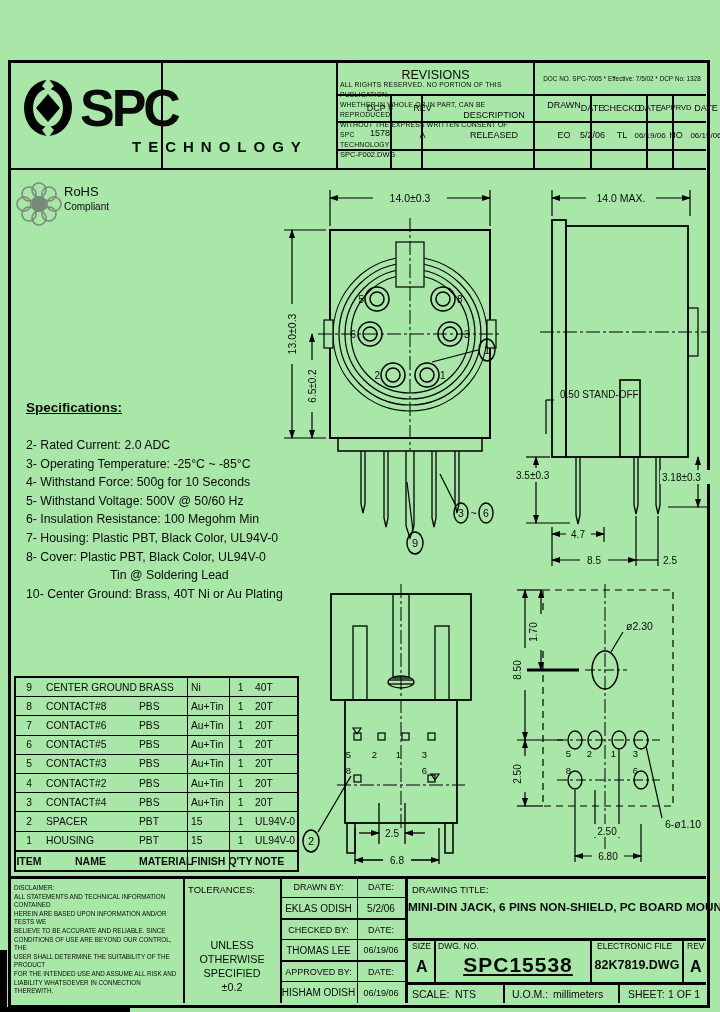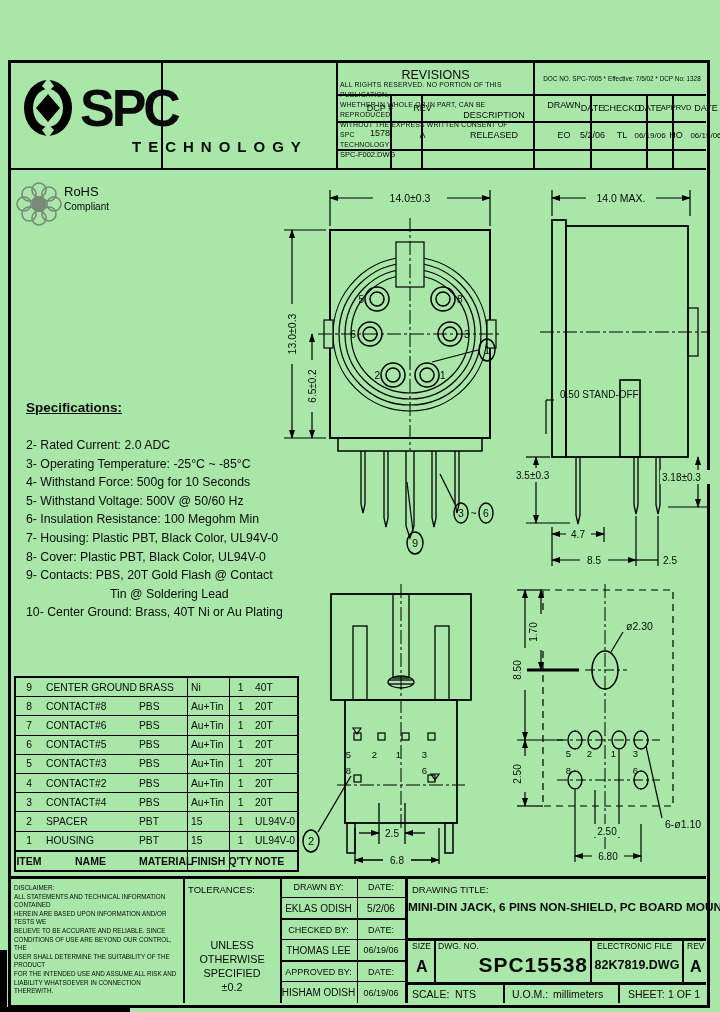--- a/index.html
+++ b/index.html
@@ -131,21 +131,20 @@
 
 <div class="abs spec-title">Specifications:</div>
 <div class="abs spec-box">
   <div class="spec-line">2- Rated Current: 2.0 ADC</div>
   <div class="spec-line">3- Operating Temperature: -25°C ~ -85°C</div>
   <div class="spec-line">4- Withstand Force: 500g for 10 Seconds</div>
   <div class="spec-line">5- Withstand Voltage: 500V @ 50/60 Hz</div>
   <div class="spec-line">6- Insulation Resistance: 100 Megohm Min</div>
   <div class="spec-line">7- Housing: Plastic PBT, Black Color, UL94V-0</div>
   <div class="spec-line">8- Cover: Plastic PBT, Black Color, UL94V-0</div>
-  <div class="spec-line">9- Contacts: PBS, 20T Gold Flash @ Contact</div>
   <div class="spec-line indent">Tin @ Soldering Lead</div>
   <div class="spec-line">10- Center Ground: Brass, 40T Ni or Au Plating</div>
 </div>
 
 <svg class="abs" style="left:280px;top:182px;" width="235" height="385">
   <defs>
     <marker id="fm" markerWidth="9" markerHeight="8" refX="8" refY="3" orient="auto-start-reverse" markerUnits="userSpaceOnUse">
       <path d="M0,0 L9,3 L0,6 z" fill="#000"></path>
     </marker>
   </defs>
@@ -520,21 +519,21 @@
 <div class="sigcell" style="left:357px;top:962px;width:48px;height:19px;font-size:9px;">DATE:</div>
 <div class="sigcell" style="left:280px;top:982px;width:77px;height:21px;">HISHAM ODISH</div>
 <div class="sigcell" style="left:357px;top:982px;width:48px;height:21px;font-size:9px;">06/19/06</div>
 
 <div class="abs dtitle-lab">DRAWING TITLE:</div>
 <div class="abs dtitle">MINI-DIN JACK, 6 PINS NON-SHIELD, PC BOARD MOUNT</div>
 
 <div class="abs tb-label" style="left:412px;top:941px;">SIZE</div>
 <div class="abs size-val" style="left:416px;top:958px;">A</div>
 <div class="abs tb-label" style="left:438px;top:941px;">DWG. NO.</div>
-<div class="abs big-no" style="left:448px;top:953px;width:140px;text-align:right;">SPC15538</div>
+<div class="abs big-no" style="left:448px;top:953px;width:140px;text-align:center;text-decoration:underline;">SPC15538</div>
 <div class="abs tb-label" style="left:597px;top:941px;">ELECTRONIC FILE</div>
 <div class="abs efile-val" style="left:592px;top:958px;width:90px;text-align:center;">82K7819.DWG</div>
 <div class="abs tb-label" style="left:687px;top:941px;">REV</div>
 <div class="abs size-val" style="left:690px;top:958px;">A</div>
 
 <div class="abs" style="left:412px;top:988px;font-size:10.5px;">SCALE:</div>
 <div class="abs" style="left:455px;top:988px;font-size:10.5px;">NTS</div>
 <div class="abs" style="left:512px;top:988px;font-size:10.5px;">U.O.M.:</div>
 <div class="abs" style="left:553px;top:988px;font-size:10.5px;">millimeters</div>
 <div class="abs" style="left:628px;top:988px;font-size:10.5px;">SHEET:</div>

